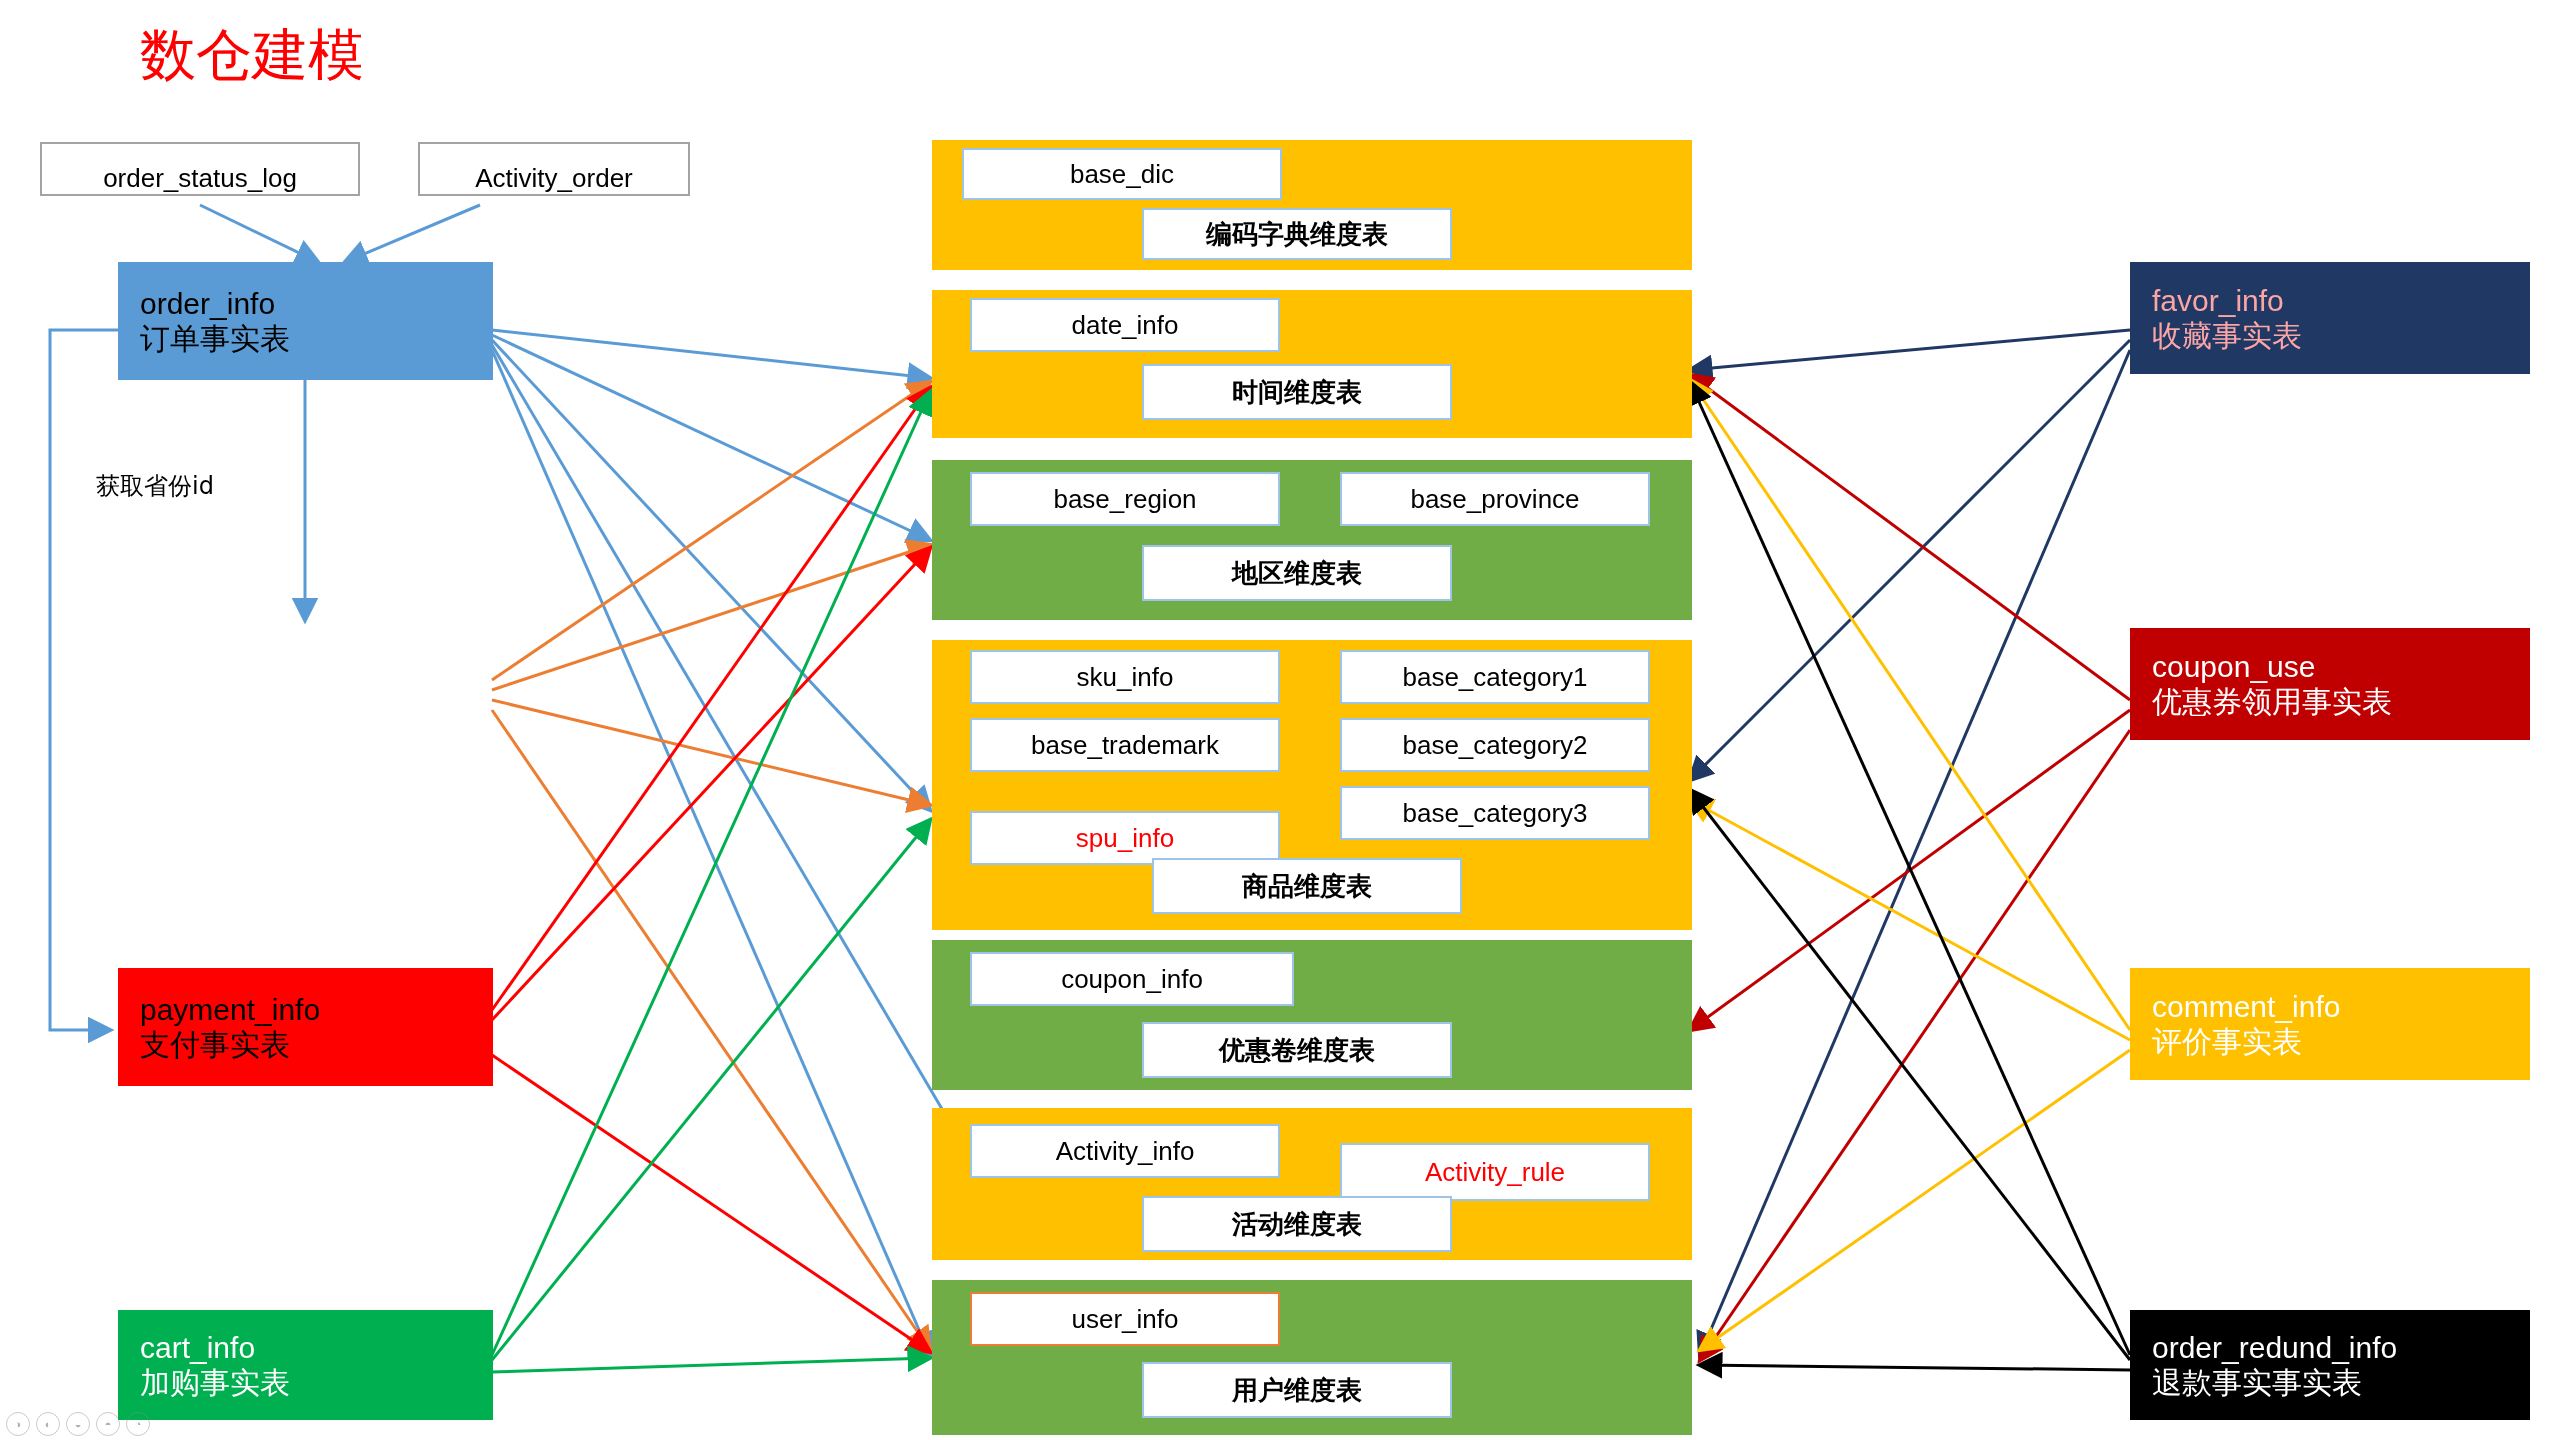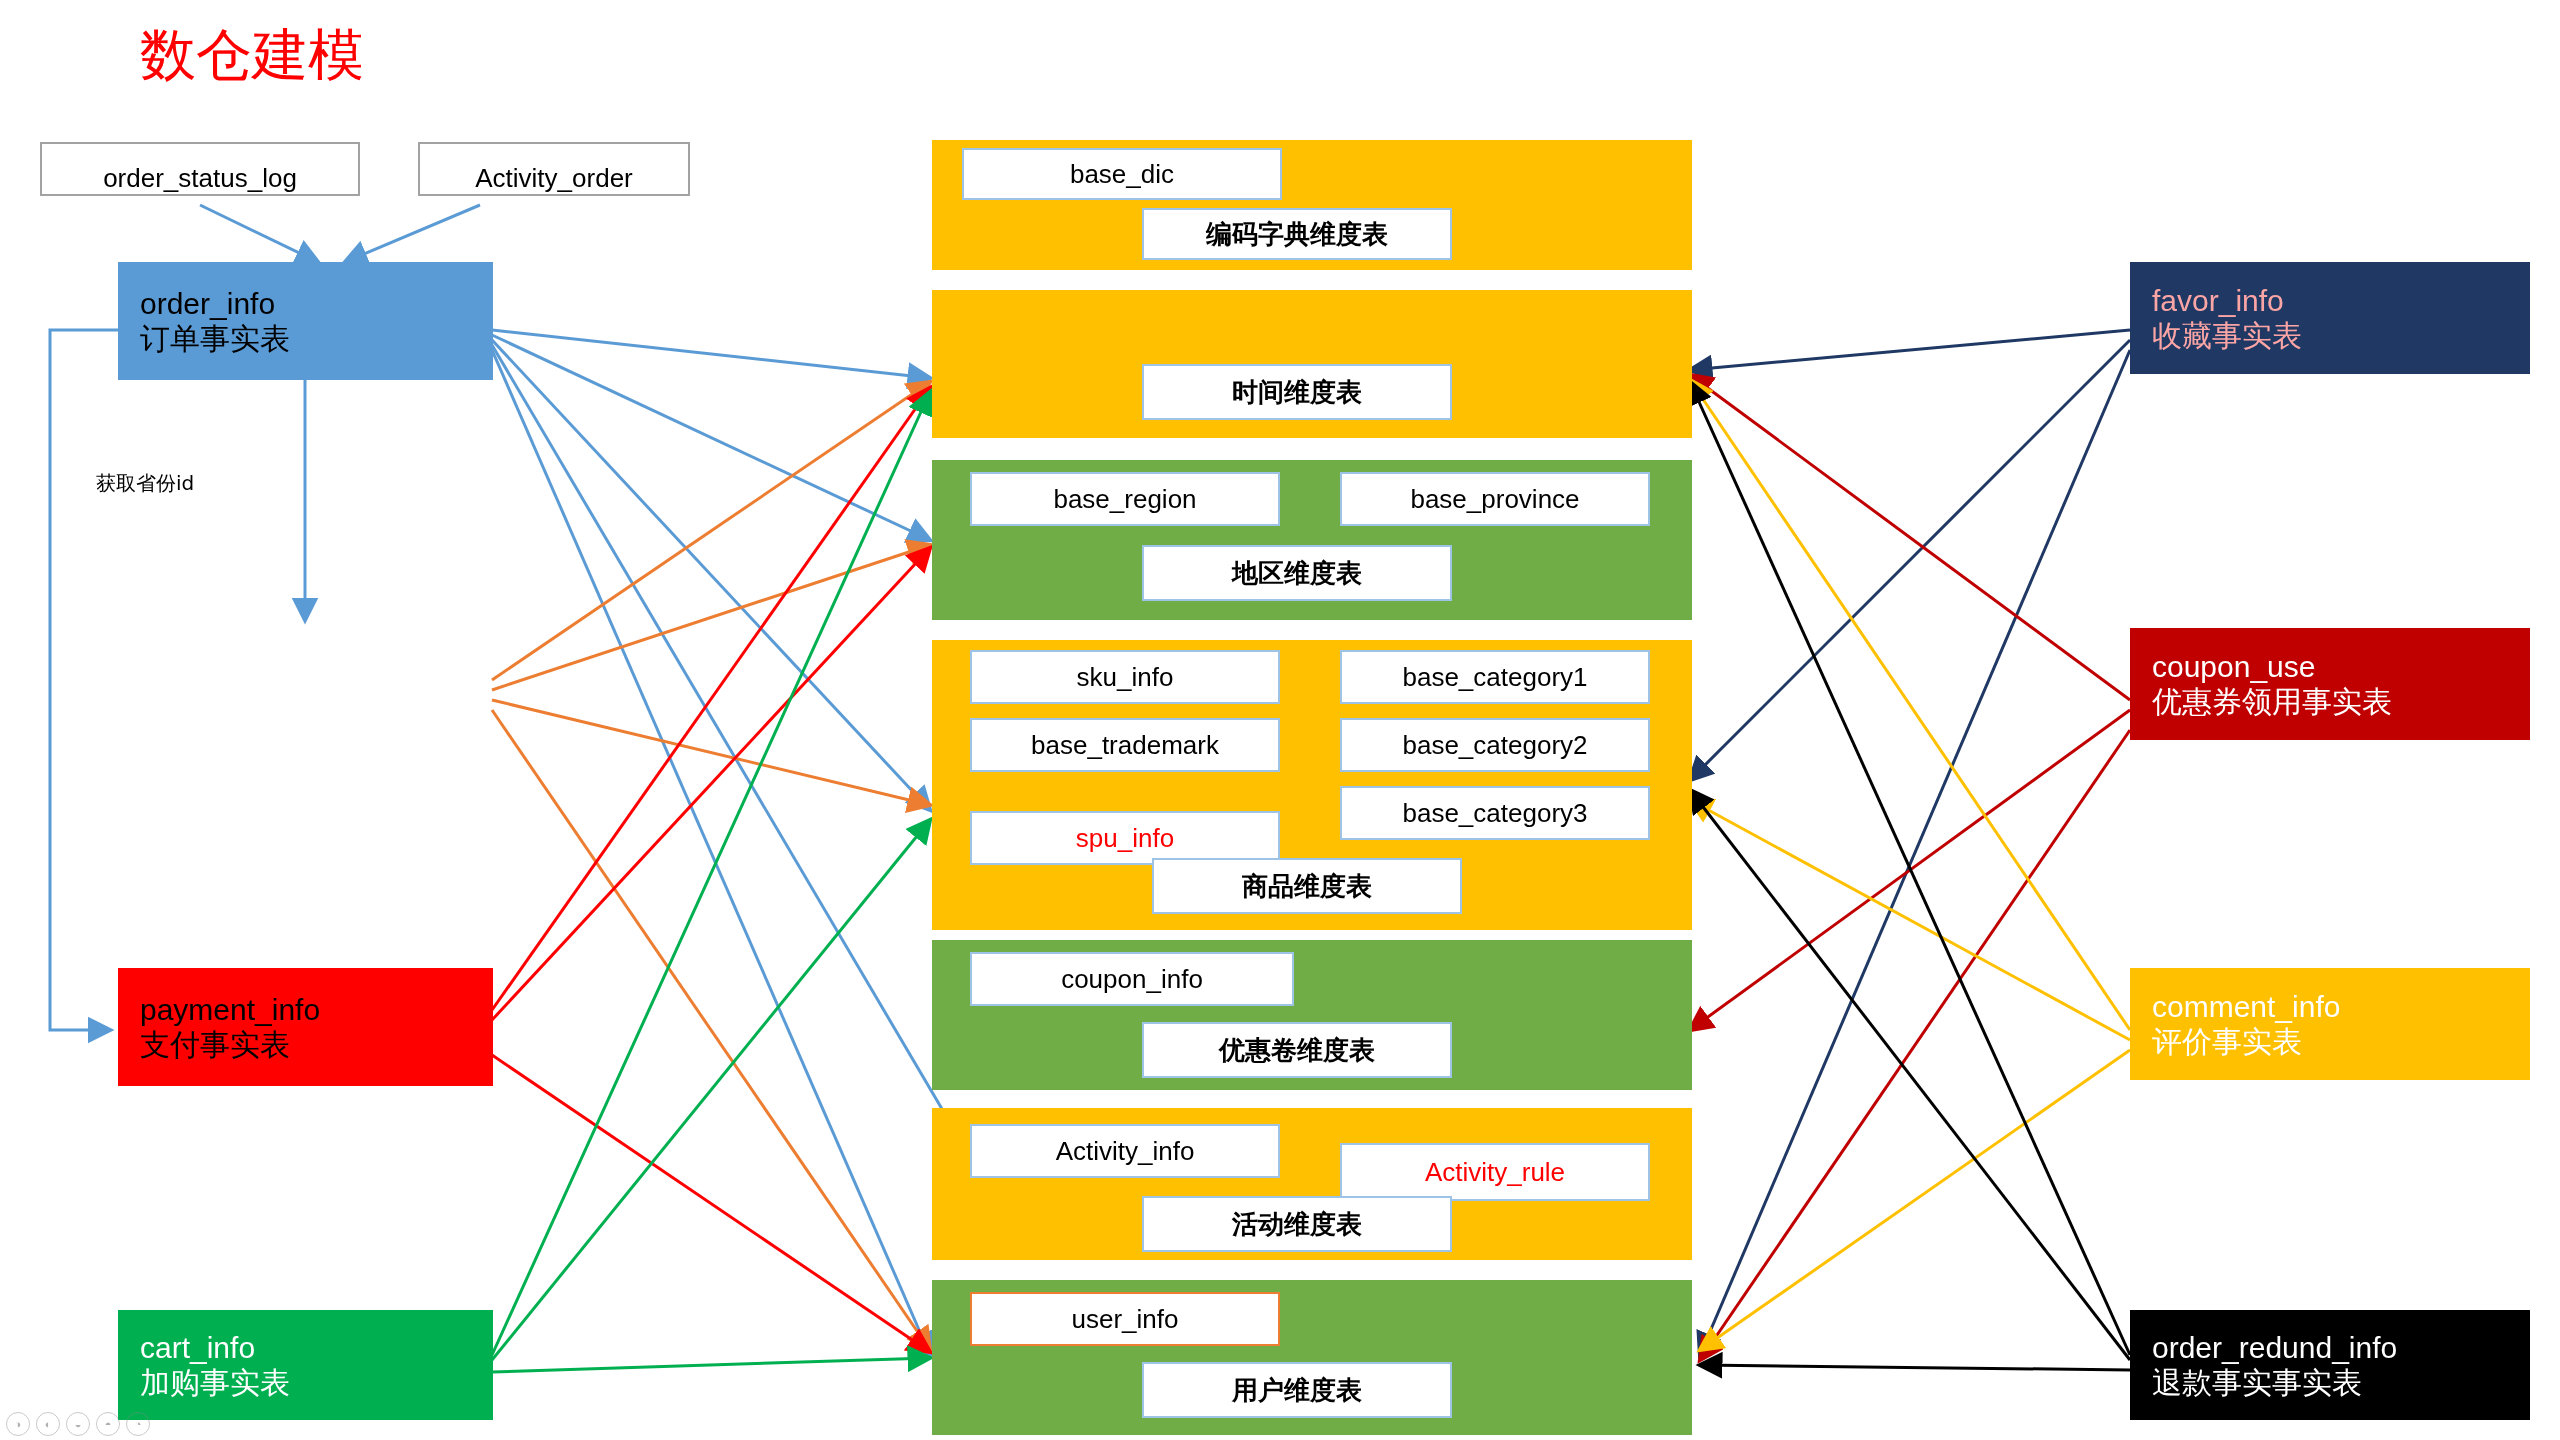--- a/index.html
+++ b/index.html
@@ -91,21 +91,21 @@
     font-size: 26px;
     font-weight: bold;
     display: flex;
     align-items: center;
     justify-content: center;
     white-space: nowrap;
     font-family: "DejaVu Sans", sans-serif;
   }
   .note {
     position: absolute;
-    font-size: 20px;
+    font-size: 24px;
     color: #000000;
     white-space: nowrap;
     font-family: "DejaVu Sans", sans-serif;
   }
   .playbar {
     position: absolute;
     left: 6px;
     bottom: 4px;
     display: flex;
     align-items: center;
@@ -269,20 +269,23 @@
 
   <div class="dim orange" style="left:932px; top:140px; width:760px; height:130px;"></div>
   <div class="tbl" style="left:962px; top:148px; width:320px; height:52px;">
     <span>base_dic</span>
   </div>
   <div class="dimlabel" style="left:1142px; top:208px; width:310px; height:52px;">
     <span>编码字典维度表</span>
   </div>
 
   <div class="dim orange" style="left:932px; top:290px; width:760px; height:148px;"></div>
+  <div class="tbl" style="left:970px; top:298px; width:310px; height:54px;">
+    <span>date_info</span>
+  </div>
   <div class="dimlabel" style="left:1142px; top:364px; width:310px; height:56px;">
     <span>时间维度表</span>
   </div>
 
   <div class="dim green" style="left:932px; top:460px; width:760px; height:160px;"></div>
   <div class="tbl" style="left:970px; top:472px; width:310px; height:54px;">
     <span>base_region</span>
   </div>
   <div class="tbl" style="left:1340px; top:472px; width:310px; height:54px;">
     <span>base_province</span>

